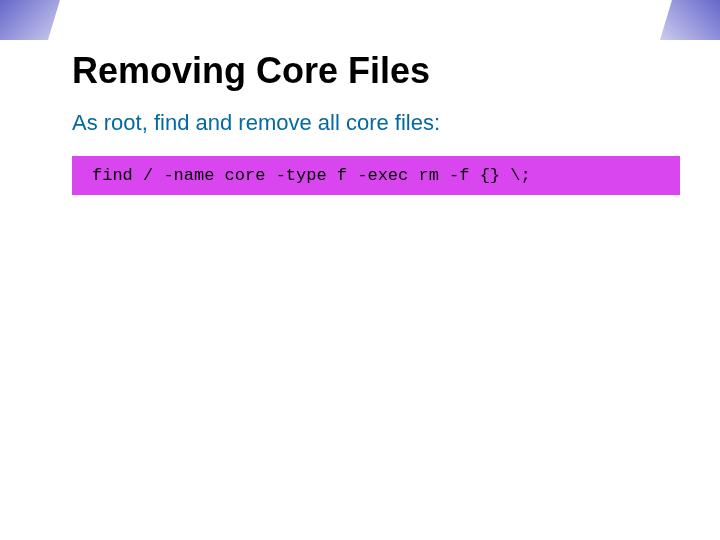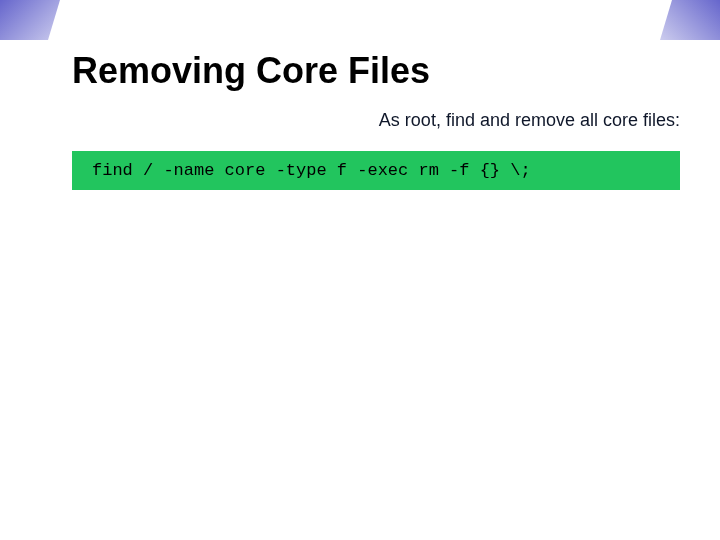--- a/index.html
+++ b/index.html
@@ -48,28 +48,27 @@
 
     .slide-title {
       font-size: 36px;
       font-weight: bold;
       color: #000000;
       margin-bottom: 18px;
       margin-top: 10px;
     }
 
     .subtitle-text {
-      font-size: 18px;
-      color: #0f172a;
+      font-size: 22px;
+      color: #0369a1;
       margin-bottom: 20px;
-      text-align: right;
     }
 
     .code-block {
-      background-color: #22c55e;
+      background-color: #d946ef;
       border: none;
       padding: 10px 20px;
       margin-bottom: 22px;
       font-family: 'Courier New', Courier, monospace;
       font-size: 17px;
       color: #000000;
       display: inline-block;
       width: 100%;
     }
 

